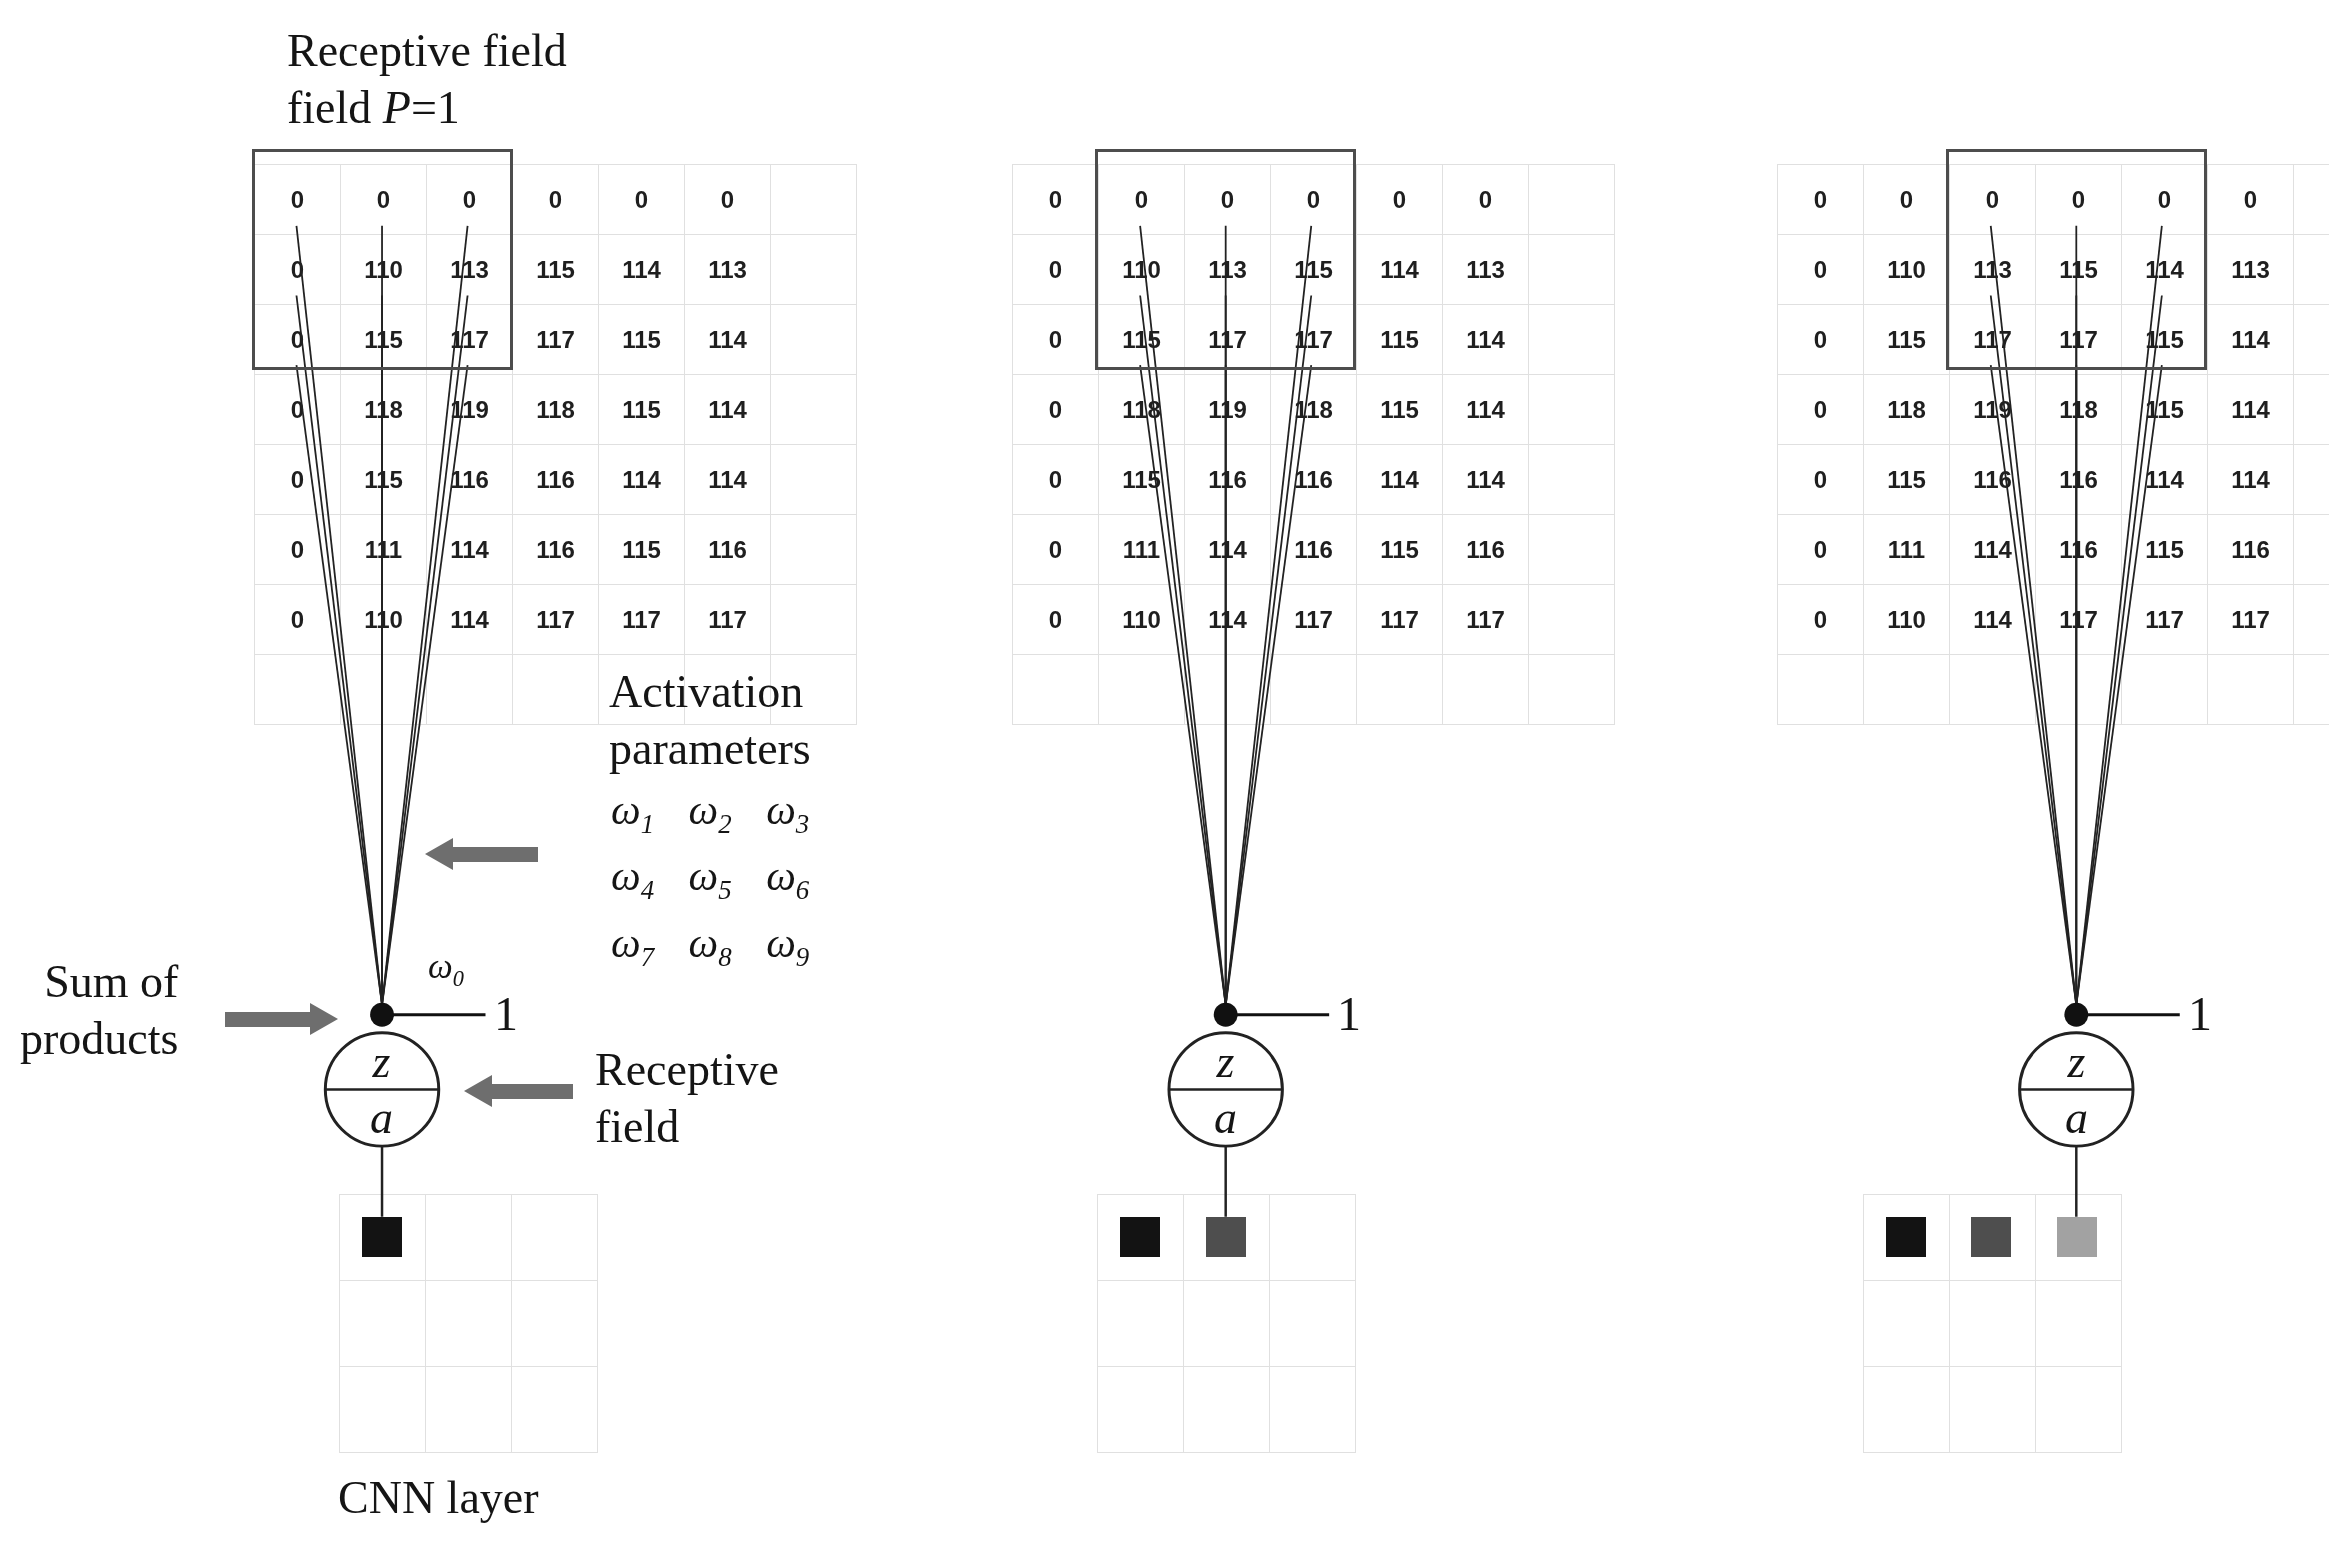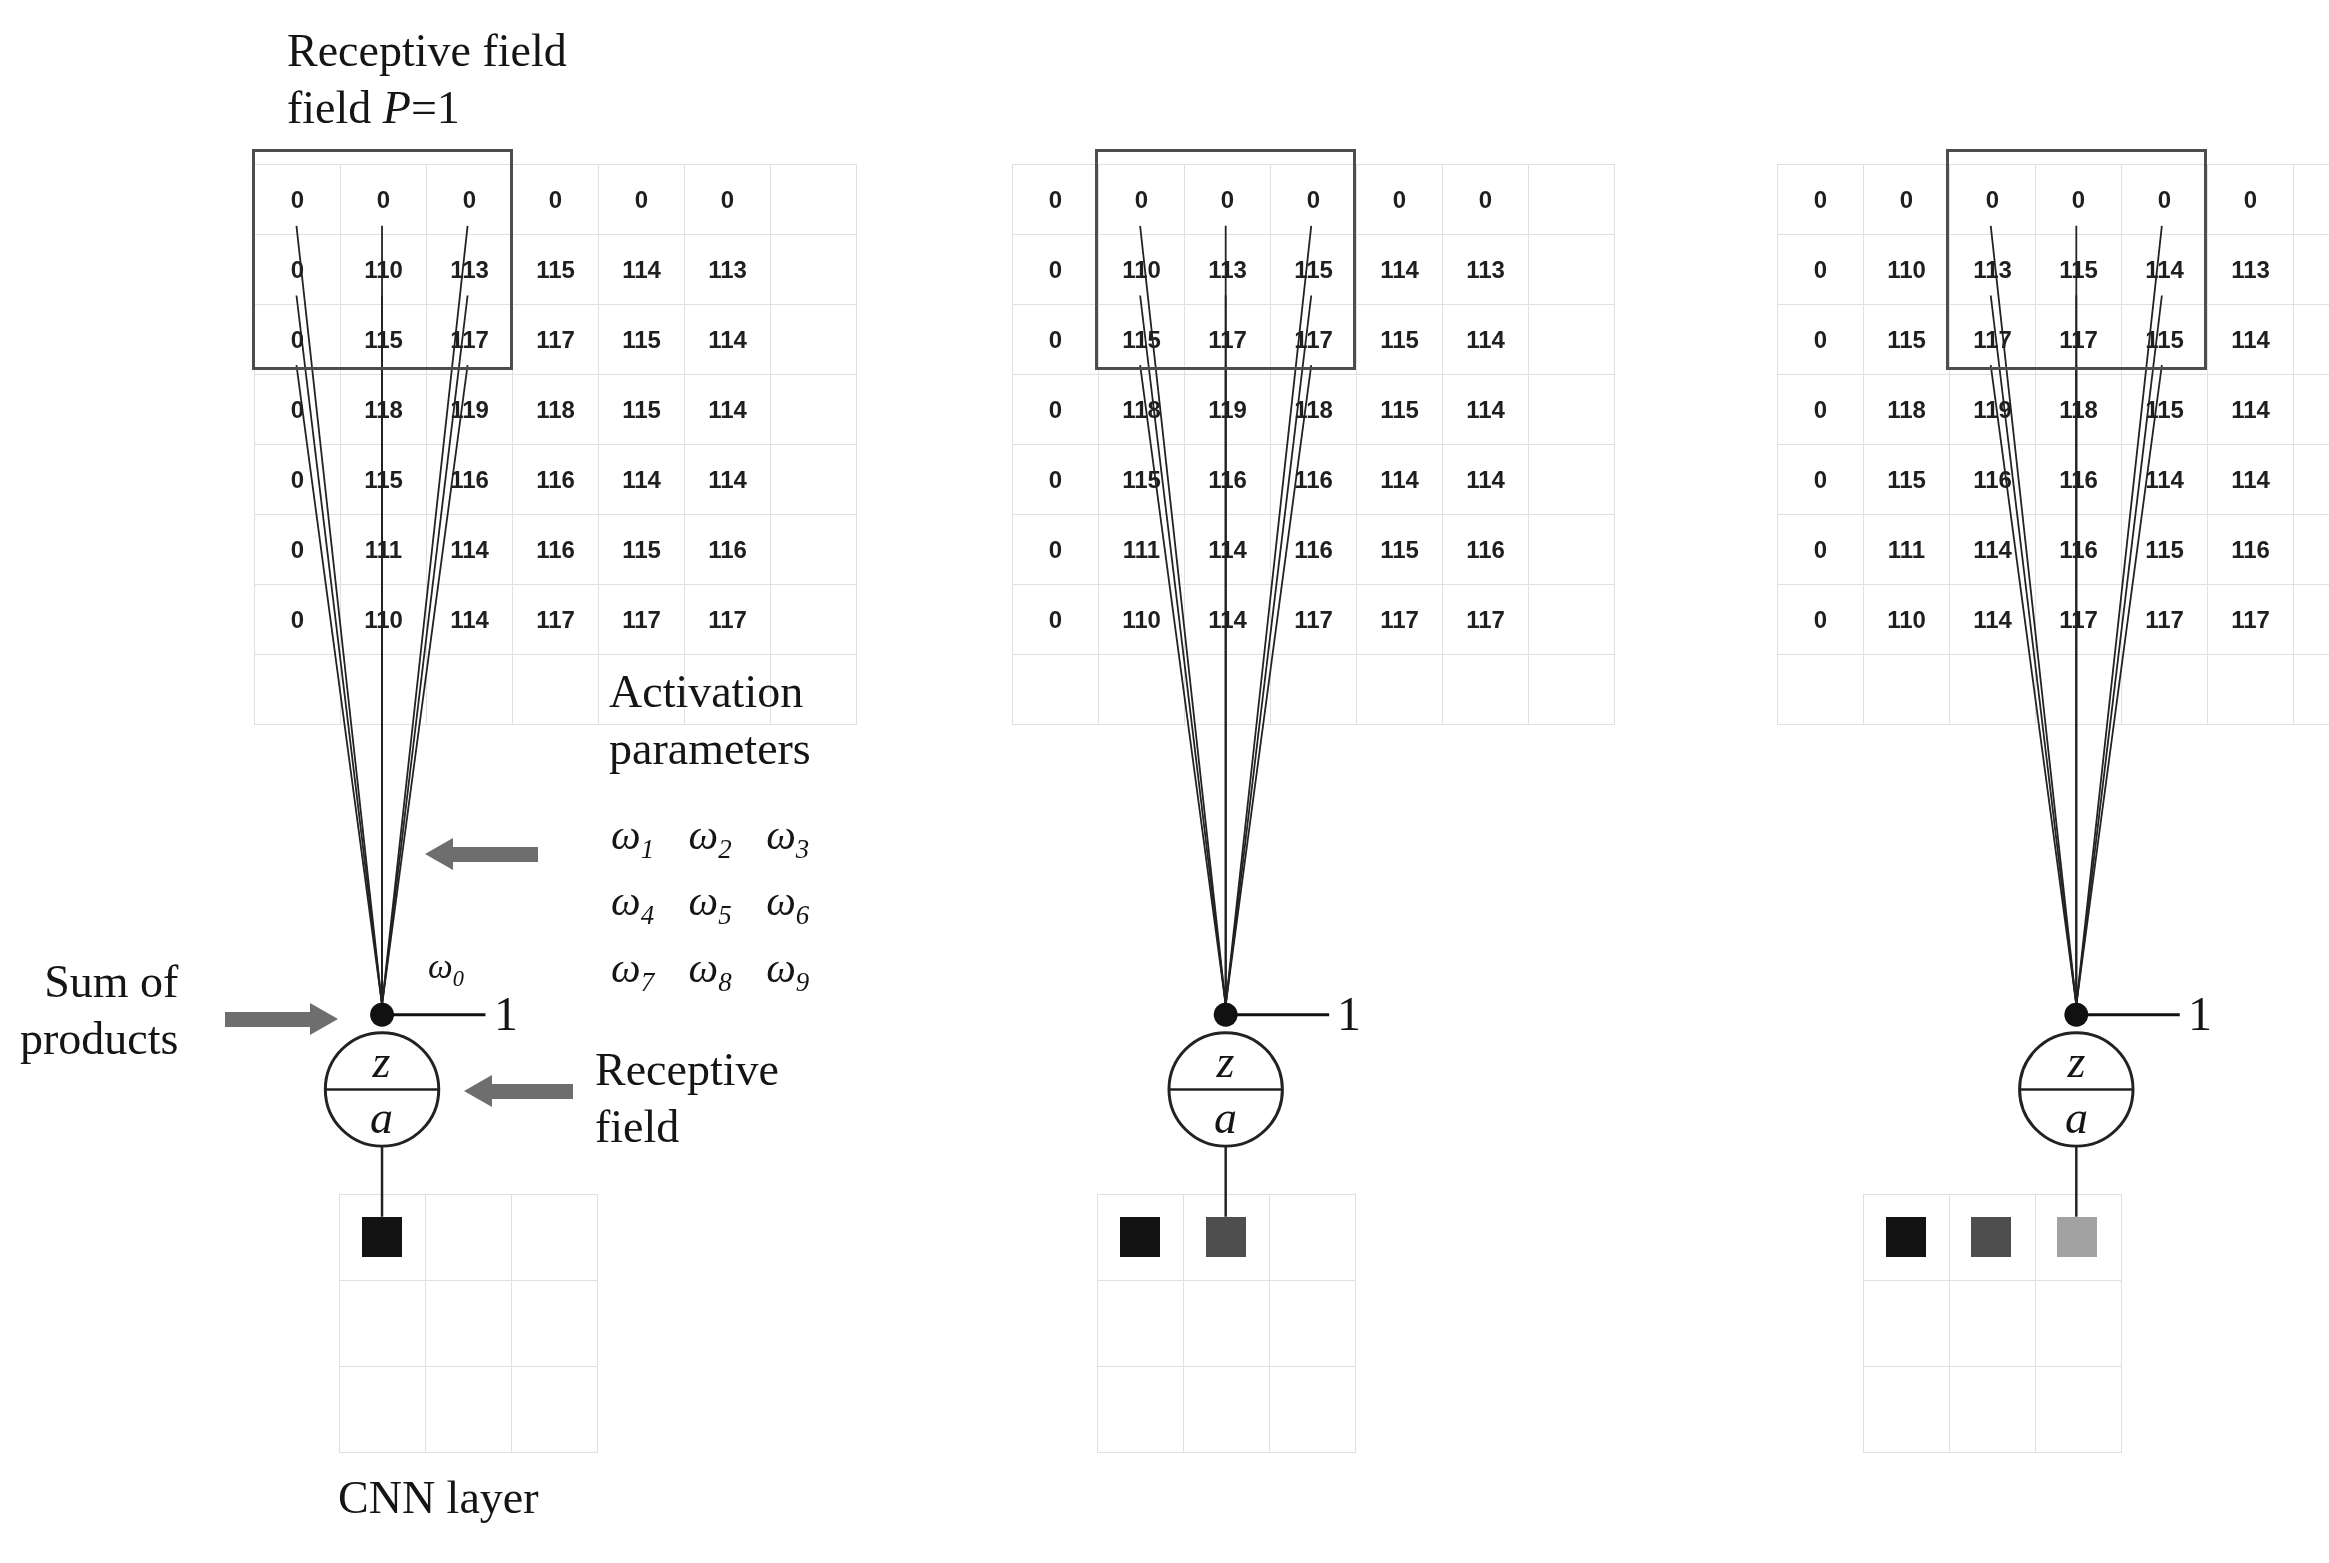--- a/index.html
+++ b/index.html
@@ -16,21 +16,21 @@
   }
   .pixel-cell {
     border-right:1px solid #e0e0e0; border-bottom:1px solid #e0e0e0;
     display:flex; align-items:center; justify-content:center;
     font-family:"Liberation Sans", sans-serif; font-weight:700;
     font-size:24px; color:#1f1f1f;
   }
   .rf-box { position:absolute; border:3px solid #4d4d4d; z-index:6; background:transparent; }
 
   .annotation { position:absolute; font-size:46px; line-height:57px; z-index:10; white-space:nowrap; }
-  .weights { position:absolute; font-size:42px; line-height:52px; font-style:italic; z-index:10; word-spacing:24px; white-space:nowrap;margin-top:25px; }
+  .weights { position:absolute; font-size:42px; line-height:52px; font-style:italic; z-index:10; word-spacing:24px; white-space:nowrap; }
   .omega-small { position:absolute; font-size:35px; font-style:italic; z-index:10; }
   sub { font-size:64%; }
 
   .neuron-label { position:absolute; font-style:italic; font-size:46px; text-align:center; z-index:10; }
   .bias-label { position:absolute; font-size:48px; line-height:52px; z-index:10; }
   .out-square { position:absolute; width:40px; height:40px; z-index:7; }
 
   .arrow { position:absolute; display:flex; align-items:center; height:32px; z-index:10; }
   .shaft { flex:1; height:15px; background:#6e6e6e; }
   .head-left  { width:0; height:0; border-top:16px solid transparent; border-bottom:16px solid transparent; border-right:28px solid #6e6e6e; }

